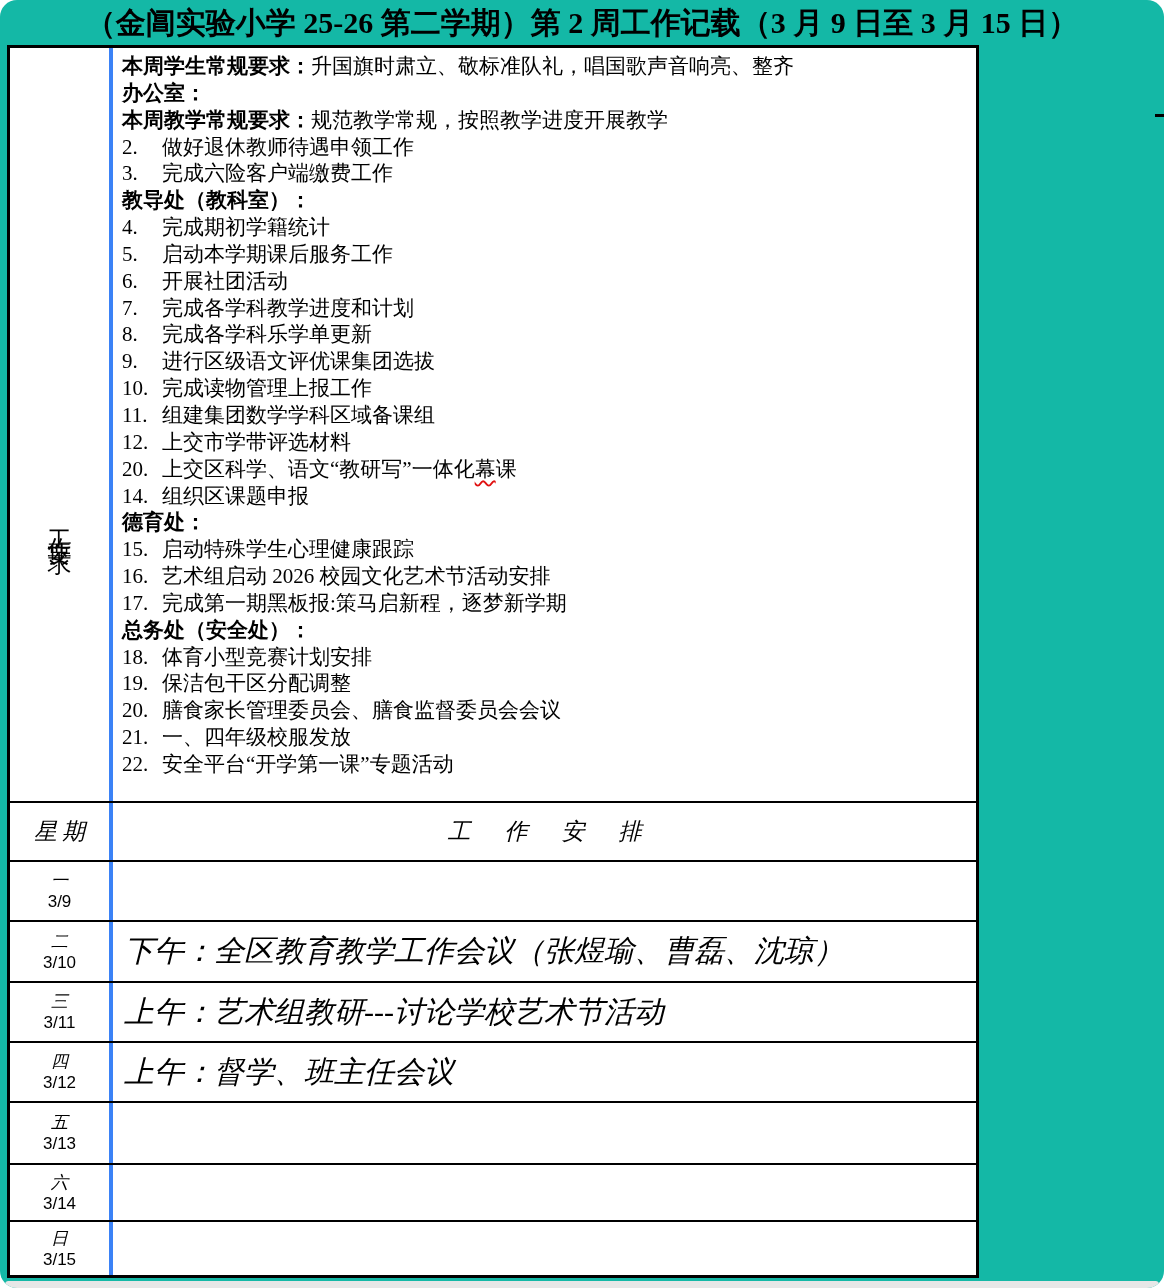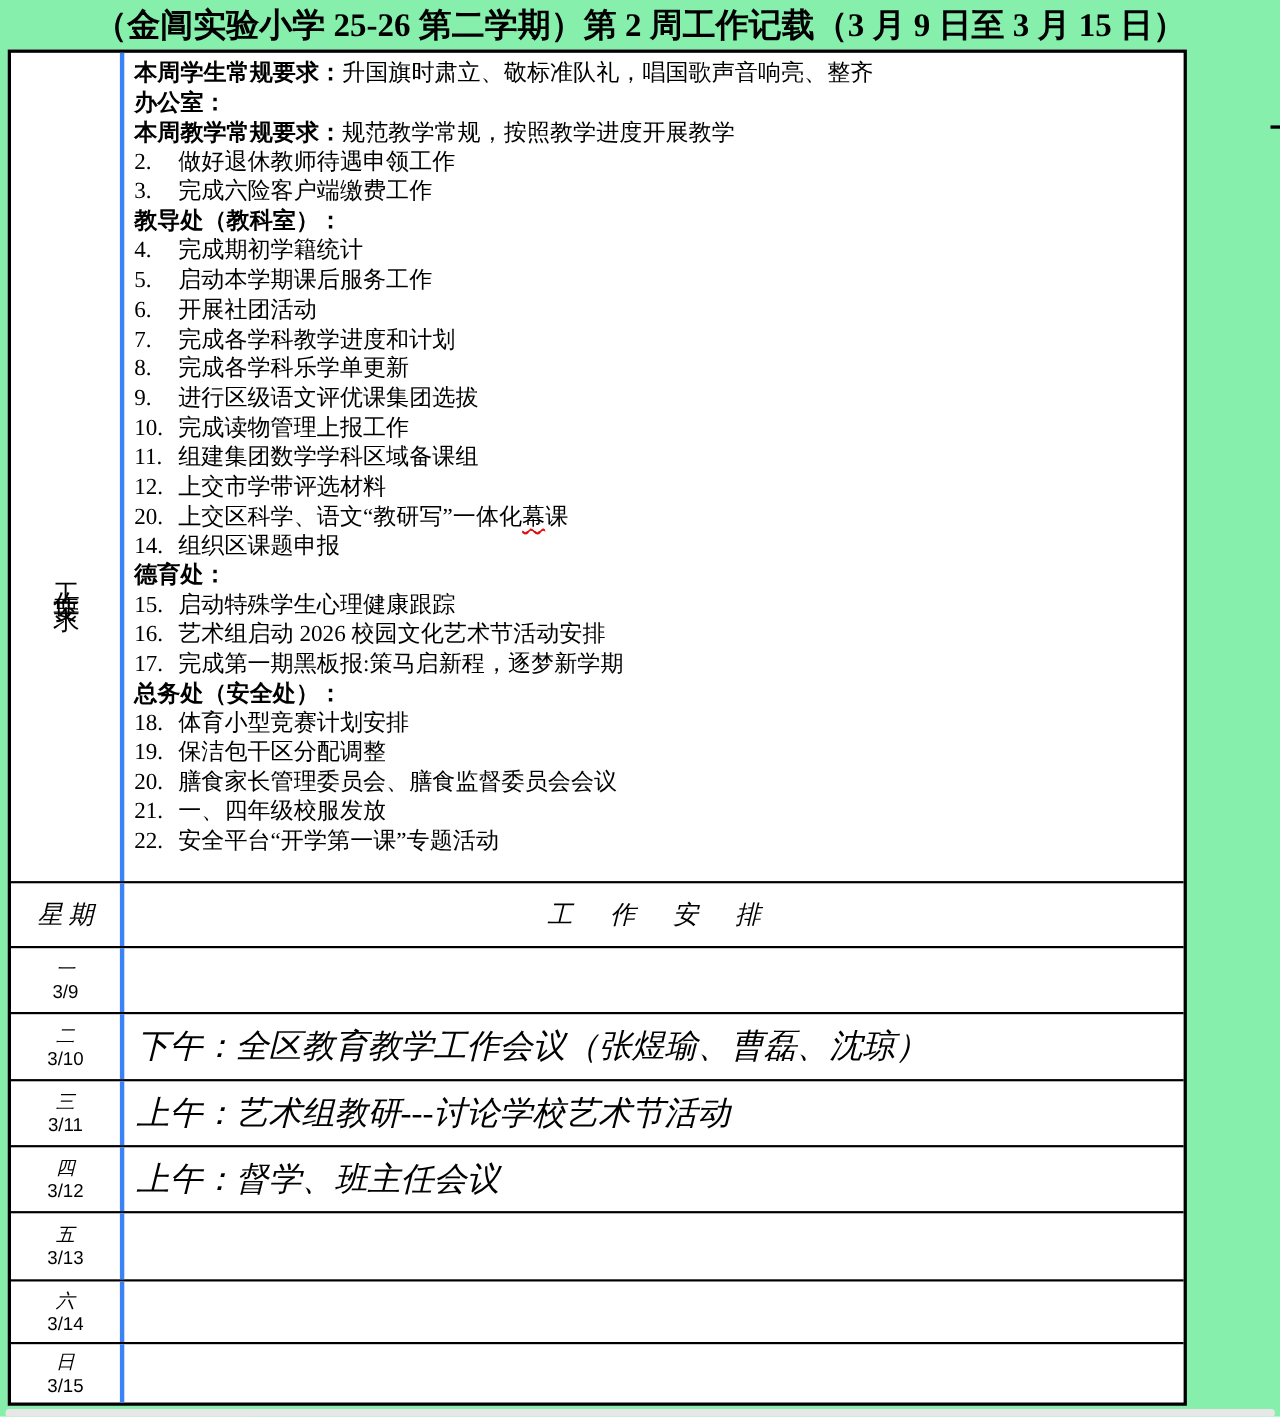--- a/index.html
+++ b/index.html
@@ -1,26 +1,27 @@
 <!DOCTYPE html>
 <html><head>
 <meta charset="utf-8">
 <style>
   html,body { margin:0; padding:0; background:#ffffff; }
   .page {
-    position:relative; width:1164px; height:1288px; background:#86efac;
+    position:relative; width:1164px; height:1288px; background:#14b8a6;
     font-family:"Liberation Serif","DejaVu Serif",serif; color:#000;
     overflow:hidden;
+    border-radius:17px;
   }
   .title {
     position:absolute; top:3px; left:0; width:100%;
     text-align:center; font-size:30px; font-weight:bold; white-space:nowrap;
   }
   .table {
-    position:absolute; left:7px; top:45px; width:1072px; height:1233px;
+    position:absolute; left:7px; top:45px; width:972px; height:1233px;
     border:3px solid #000; box-sizing:border-box;
     display:flex; flex-direction:column; background:#fff;
   }
   .row { display:flex; box-sizing:border-box; border-bottom:2px solid #000; }
   .table > .row:nth-child(1){ height:755px; }
   .table > .row:nth-child(2){ height:59px; }
   .table > .row:nth-child(3){ height:60px; }
   .table > .row:nth-child(4){ height:61px; }
   .table > .row:nth-child(5){ height:60px; }
   .table > .row:nth-child(6){ height:60px; }

